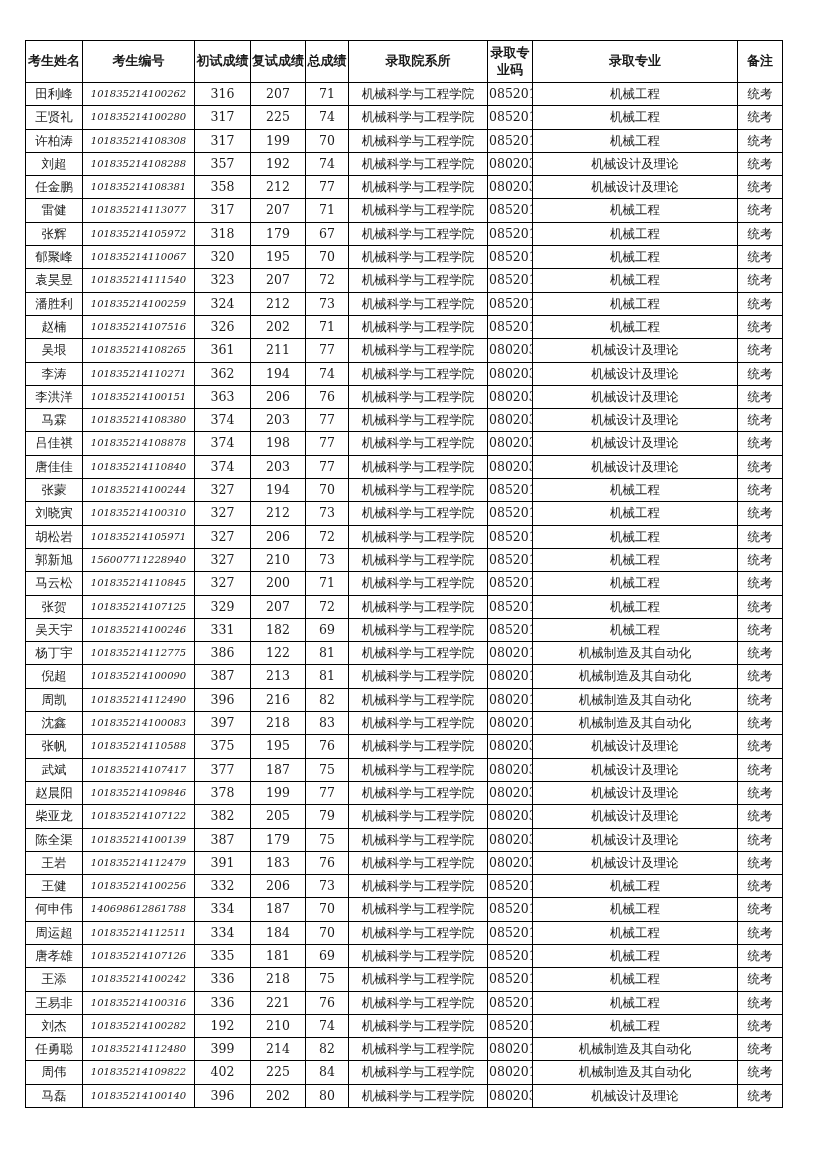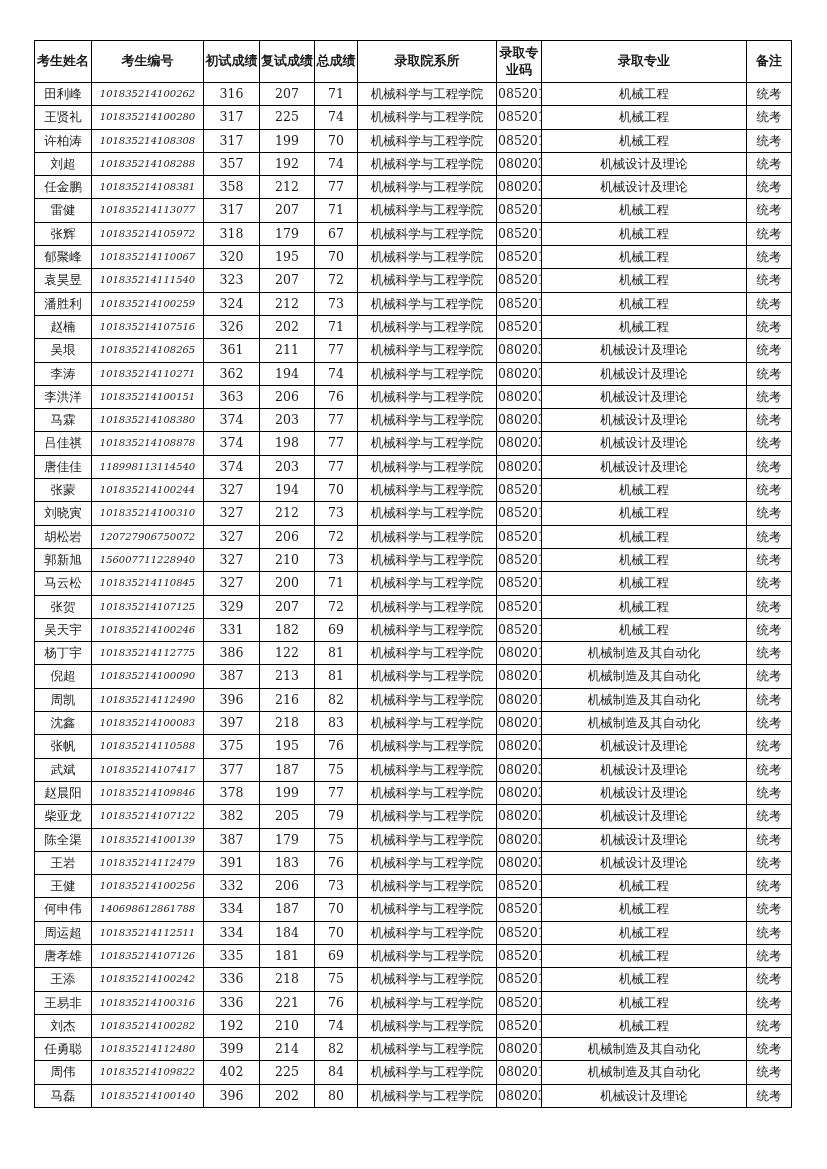--- a/index.html
+++ b/index.html
@@ -5,21 +5,21 @@
   html, body {
     margin: 0;
     padding: 0;
     background: #ffffff;
     width: 827px;
     height: 1169px;
     overflow: hidden;
   }
   .sheet {
     position: absolute;
-    left: 34px;
+    left: 25px;
     top: 40px;
   }
   table.admission {
     border-collapse: collapse;
     table-layout: fixed;
     width: 757px;
     background: #ffffff;
   }
   table.admission th,
   table.admission td {
@@ -253,21 +253,21 @@
           <td>374</td>
           <td>198</td>
           <td>77</td>
           <td>机械科学与工程学院</td>
           <td>080203</td>
           <td>机械设计及理论</td>
           <td>统考</td>
         </tr>
         <tr>
           <td>唐佳佳</td>
-          <td>118998113114540</td>
+          <td>101835214110840</td>
           <td>374</td>
           <td>203</td>
           <td>77</td>
           <td>机械科学与工程学院</td>
           <td>080203</td>
           <td>机械设计及理论</td>
           <td>统考</td>
         </tr>
         <tr>
           <td>张蒙</td>
@@ -286,21 +286,21 @@
           <td>327</td>
           <td>212</td>
           <td>73</td>
           <td>机械科学与工程学院</td>
           <td>085201</td>
           <td>机械工程</td>
           <td>统考</td>
         </tr>
         <tr>
           <td>胡松岩</td>
-          <td>120727906750072</td>
+          <td>101835214105971</td>
           <td>327</td>
           <td>206</td>
           <td>72</td>
           <td>机械科学与工程学院</td>
           <td>085201</td>
           <td>机械工程</td>
           <td>统考</td>
         </tr>
         <tr>
           <td>郭新旭</td>

